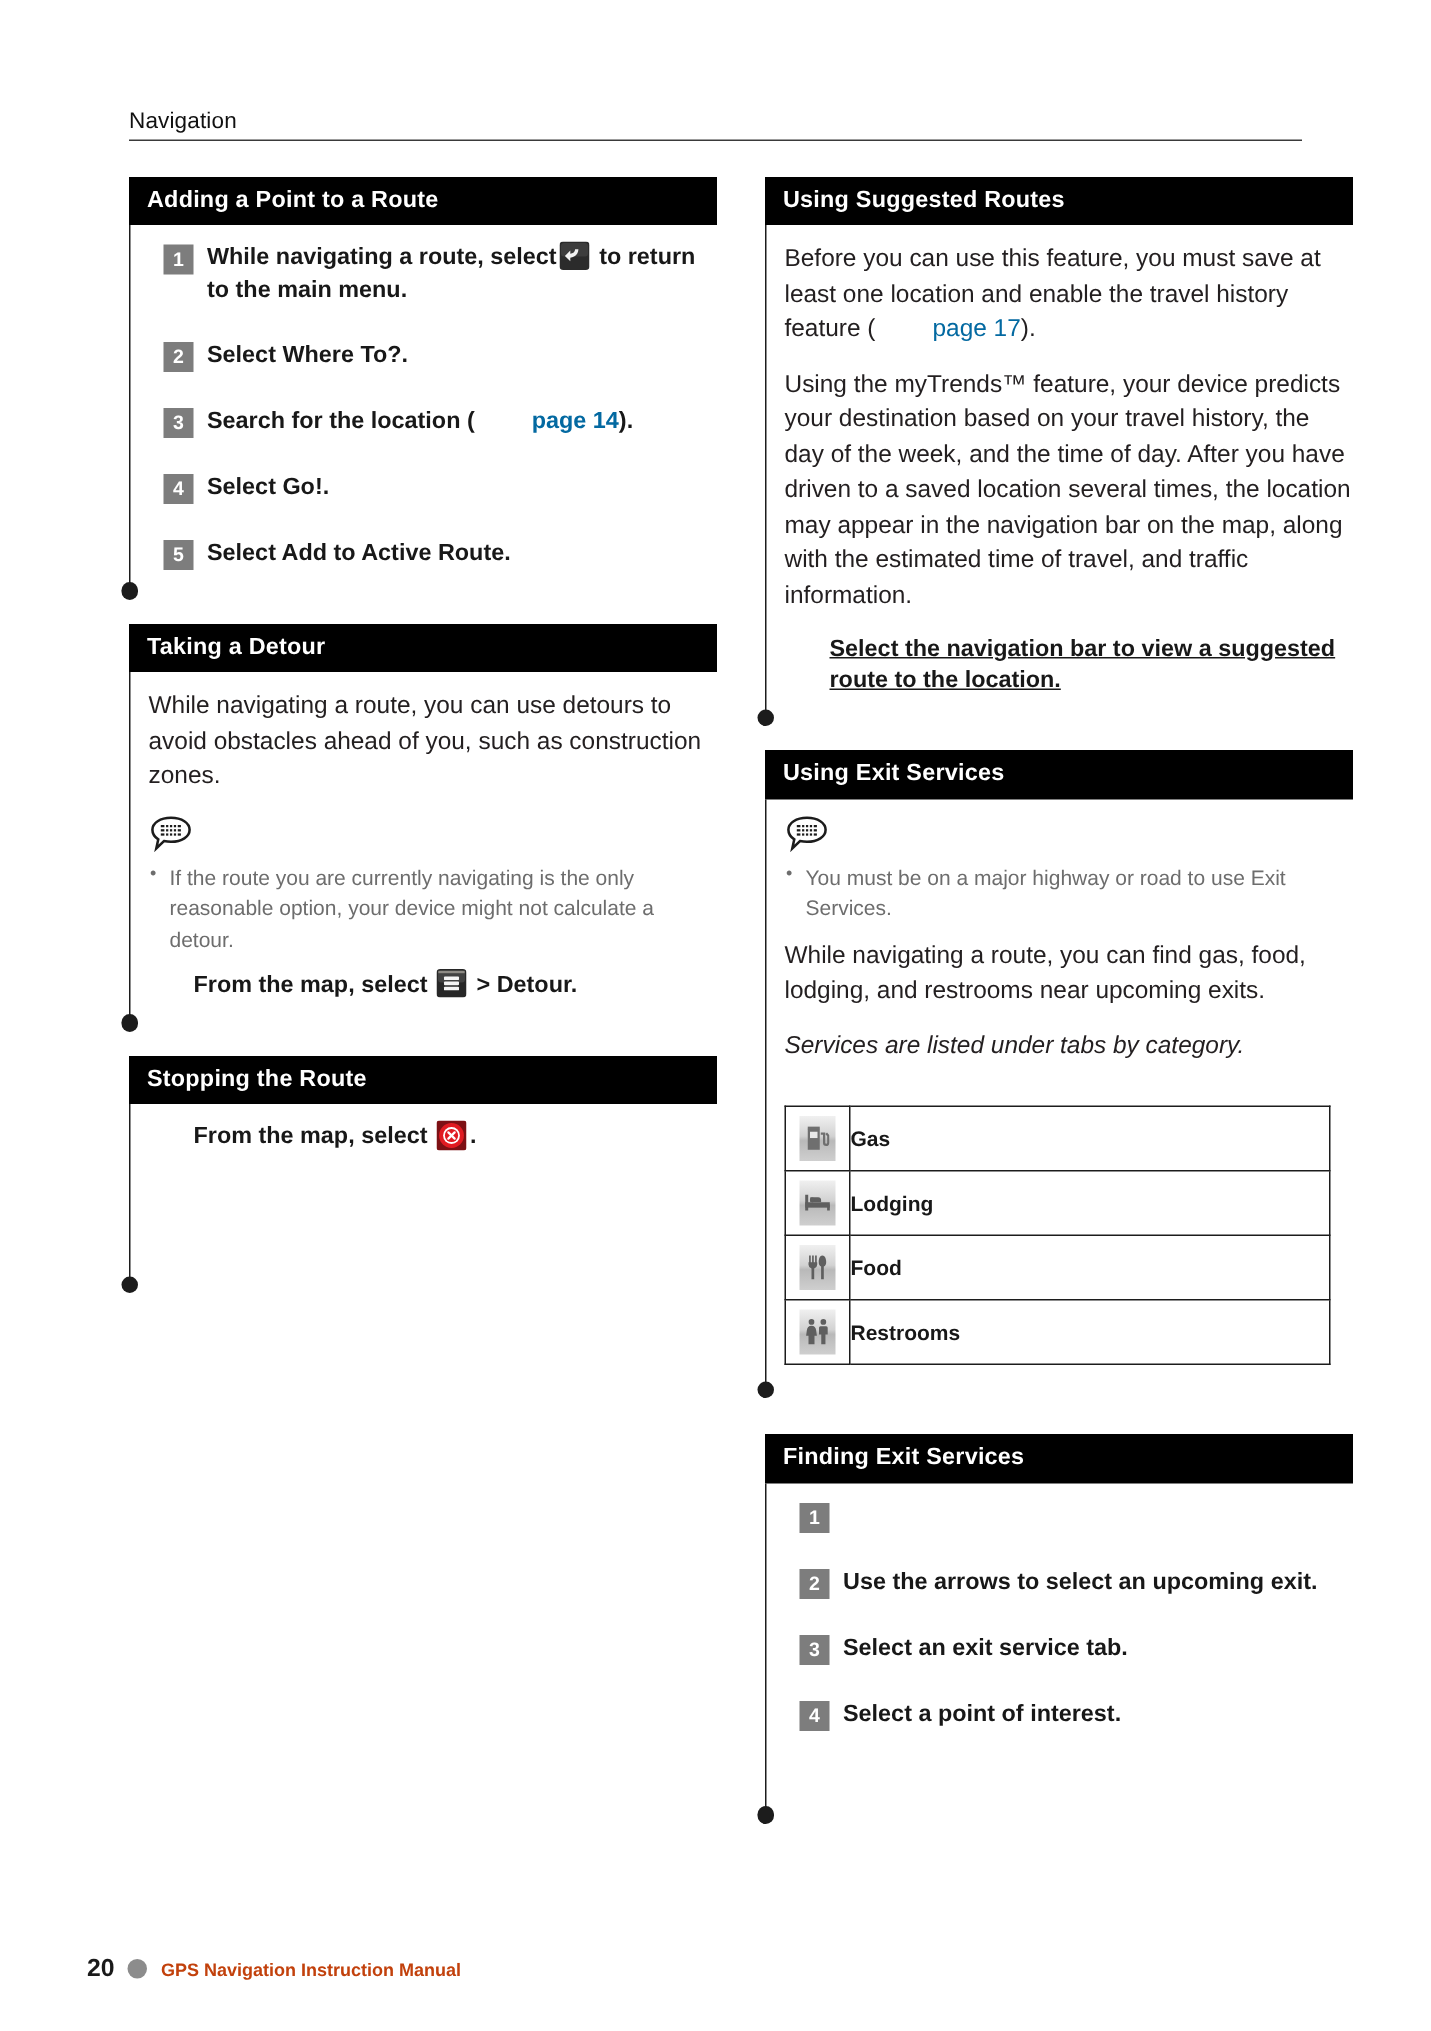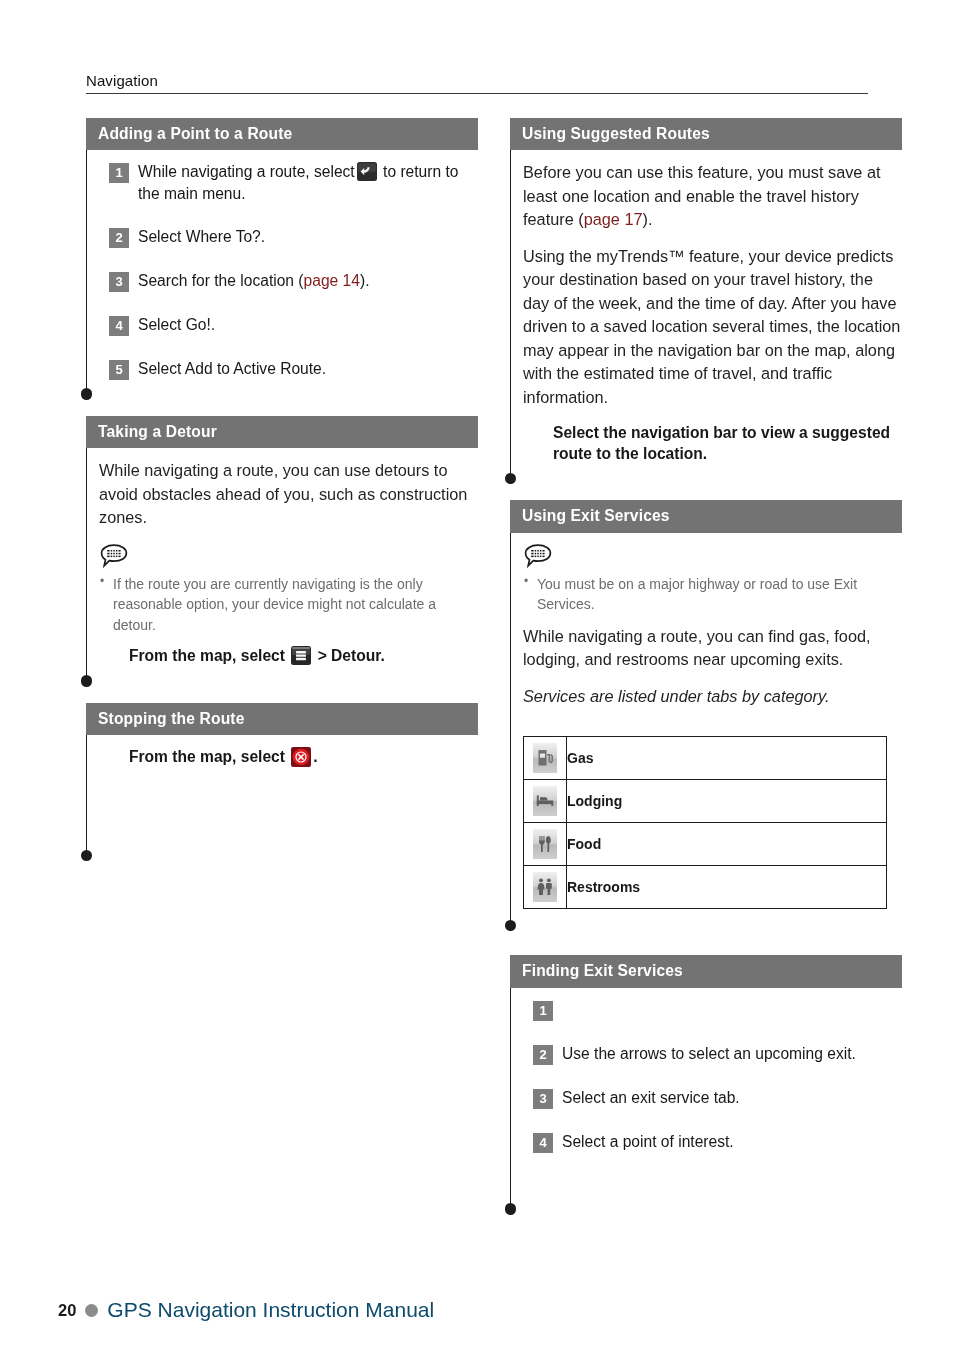--- a/index.html
+++ b/index.html
@@ -49,21 +49,21 @@
   }
   .col-left  { left: 86px;  }
   .col-right { left: 510px; }
 
   
   .section {
     position: relative;
     margin-bottom: 0;
   }
   .sec-head {
-    background: #737373;
+    background: #000000;
     color: #ffffff;
     font-size: 15.6px;
     font-weight: bold;
     letter-spacing: .15px;
     padding: 7px 0 8px 12px;
     line-height: 1.12;
   }
   
   .sec-body {
     position: relative;
@@ -83,21 +83,21 @@
   .sec-inner { padding: 11px 0 14px 12px; }
 
   
   p.body {
     margin: 0 0 13px 0;
     font-size: 16.3px;
     line-height: 1.44;
     color: #231f20;
   }
   p.body:last-child { margin-bottom: 0; font-style: italic; }
-  .link { color: #7f1d1d; }
+  .link { color: #0369a1; margin-left: 38px; }
 
   
   .step {
     display: flex;
     align-items: flex-start;
     margin: 0 0 22px 0;
     padding-left: 10px;
   }
   .step:last-child { margin-bottom: 0; }
   .step-num {
@@ -108,21 +108,21 @@
     color: #ffffff;
     font-size: 13px;
     font-weight: bold;
     text-align: center;
     line-height: 20px;
     margin-right: 9px;
     margin-top: 2px;
   }
   .step-txt {
     font-size: 15.6px;
-    font-weight: normal;
+    font-weight: bold;
     line-height: 1.36;
     color: #181818;
   }
 
   
   .action {
     font-size: 15.6px;
     font-weight: bold;
     line-height: 1.36;
     color: #181818;
@@ -211,22 +211,23 @@
     color: #1a1a1a;
   }
   .footer .dot {
     width: 13px;
     height: 13px;
     border-radius: 50%;
     background: #8c8c8c;
     display: inline-block;
   }
   .footer .ftext {
-    font-size: 21px;
-    color: #0c4a6e;
+    font-size: 12px;
+    color: #c2410c;
+    font-weight: bold;
   }
 
   .gap-after-section { height: 22px; }
 </style>
 </head>
 <body>
 
 <div class="page">
 
   <div class="running-head">
@@ -341,21 +342,21 @@
   </div>
 
   <div class="col col-right">
 
     <div class="section">
       <div class="sec-head">Using Suggested Routes</div>
       <div class="sec-body">
         <div class="sec-inner">
           <p class="body"><span>Before you can use this feature, you must save at least one location and enable the travel history feature (</span><span class="link">page 17</span><span>).</span></p>
           <p class="body">Using the myTrends™ feature, your device predicts your destination based on your travel history, the day of the week, and the time of day. After you have driven to a saved location several times, the location may appear in the navigation bar on the map, along with the estimated time of travel, and traffic information.</p>
-          <p class="action" style="padding-left:30px;">Select the navigation bar to view a suggested route to the location.</p>
+          <p class="action" style="padding-left:30px;text-decoration:underline;">Select the navigation bar to view a suggested route to the location.</p>
         </div>
       </div>
     </div>
 
     <div class="gap-after-section"></div>
 
     <div class="section">
       <div class="sec-head">Using Exit Services</div>
       <div class="sec-body">
         <div class="sec-inner" style="padding-top:6px;">

